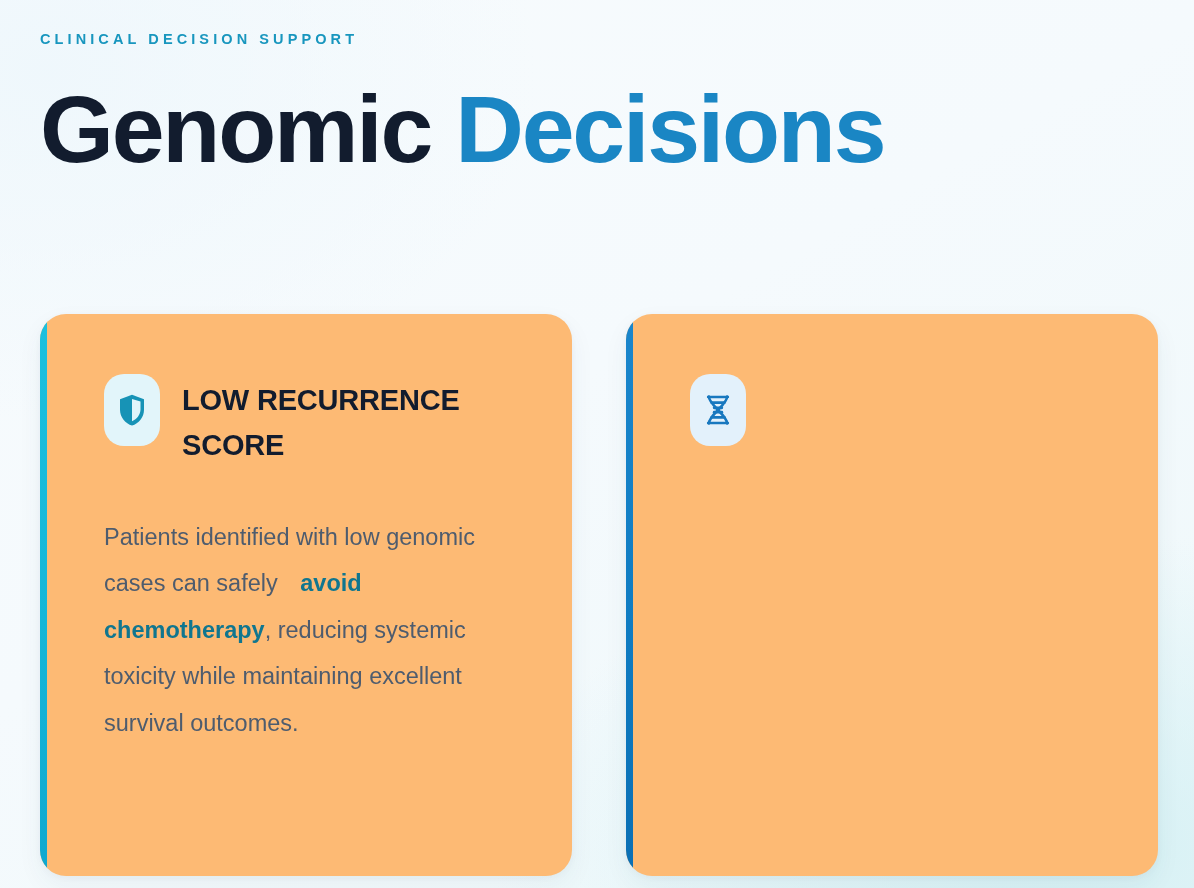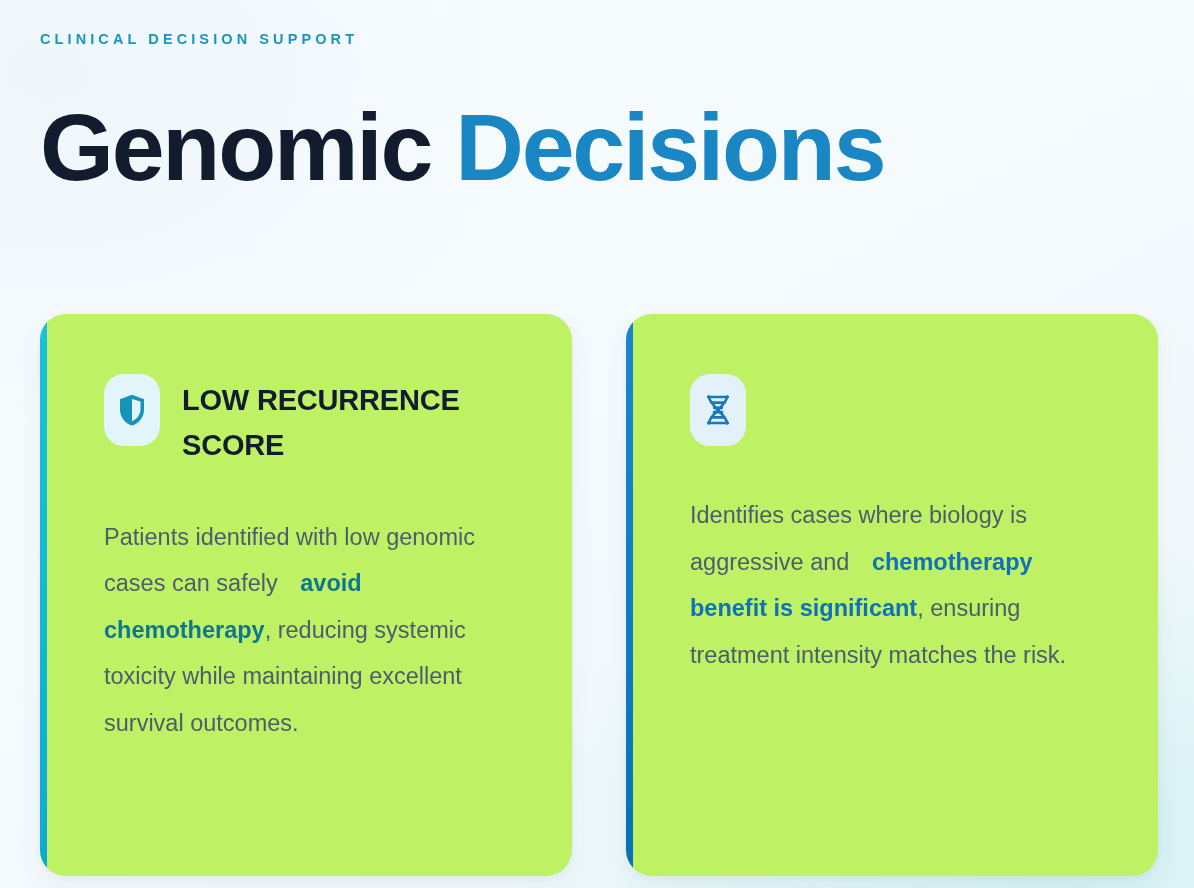--- a/index.html
+++ b/index.html
@@ -41,21 +41,21 @@
     font-size: 14.5px;
     font-weight: bold;
     letter-spacing: 4.1px;
     color: #1896be;
     white-space: nowrap;
   }
 
   .headline {
     position: absolute;
     left: 40px;
-    top: 98px;
+    top: 80px;
     font-size: 95px;
     font-weight: bold;
     letter-spacing: -2.2px;
     line-height: 1.05;
     white-space: nowrap;
   }
   .headline .w1 { color: #121c2e; }
   .headline .w2 { color: #1a86c4; }
 
   
@@ -64,21 +64,21 @@
     left: 40px;
     top: 314px;
     width: 1118px;
     display: flex;
     gap: 54px;
   }
 
   .card {
     position: relative;
     width: 532px;
-    background: #bef264;
+    background: #fdba74;
     border-radius: 26px;
     box-shadow: 0 10px 26px rgba(32, 64, 96, 0.055),
                 0 2px 7px rgba(32, 64, 96, 0.035);
     padding: 60px 42px 56px 64px;
     overflow: hidden;
   }
   .card.low  { min-height: 554px; }
   .card.high { min-height: 562px; }
 
   
@@ -184,19 +184,16 @@
                 <path d="M9.6 12.1 H16.4"></path>
                 <path d="M9.6 15.9 H16.4"></path>
                 <path d="M7.4 20.4 H18.6"></path>
                 <path d="M4.4 25.4 H21.6"></path>
               </g>
             </svg>
           </span>
         </div>
       </div>
 
-      <p class="card-body">
-        <span>Identifies cases where biology is aggressive and </span><span class="hl">chemotherapy benefit is significant</span><span>, ensuring treatment intensity matches the risk.</span>
-      </p>
     </div>
 
   </div>
 </div>
 
 </body></html>

